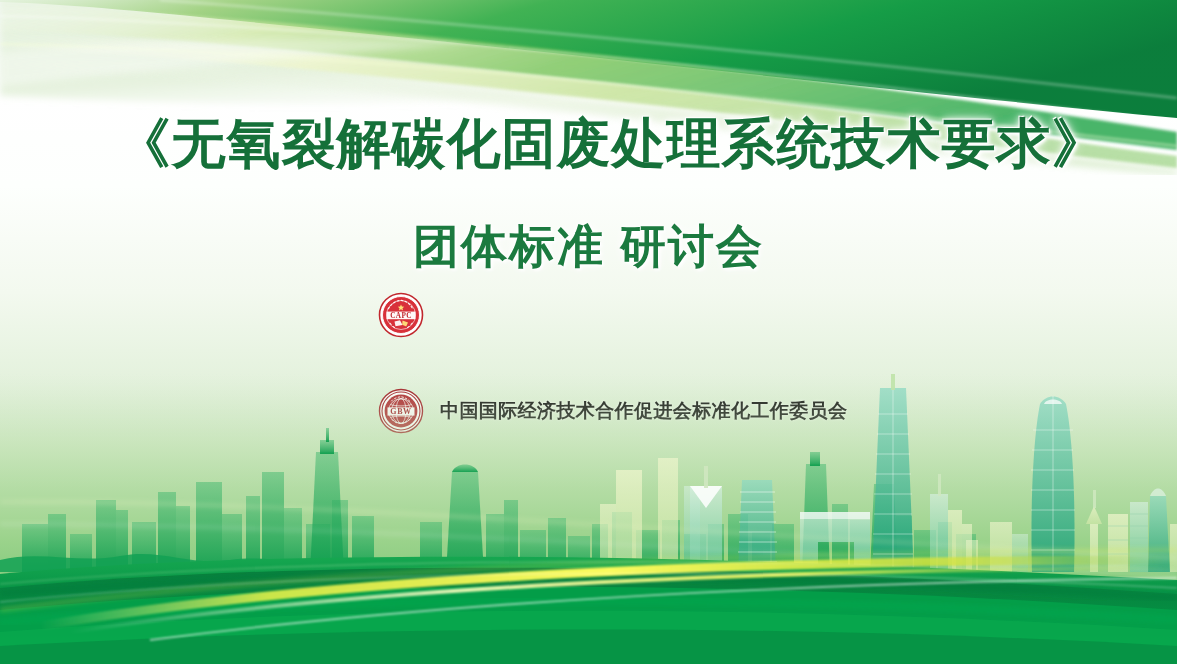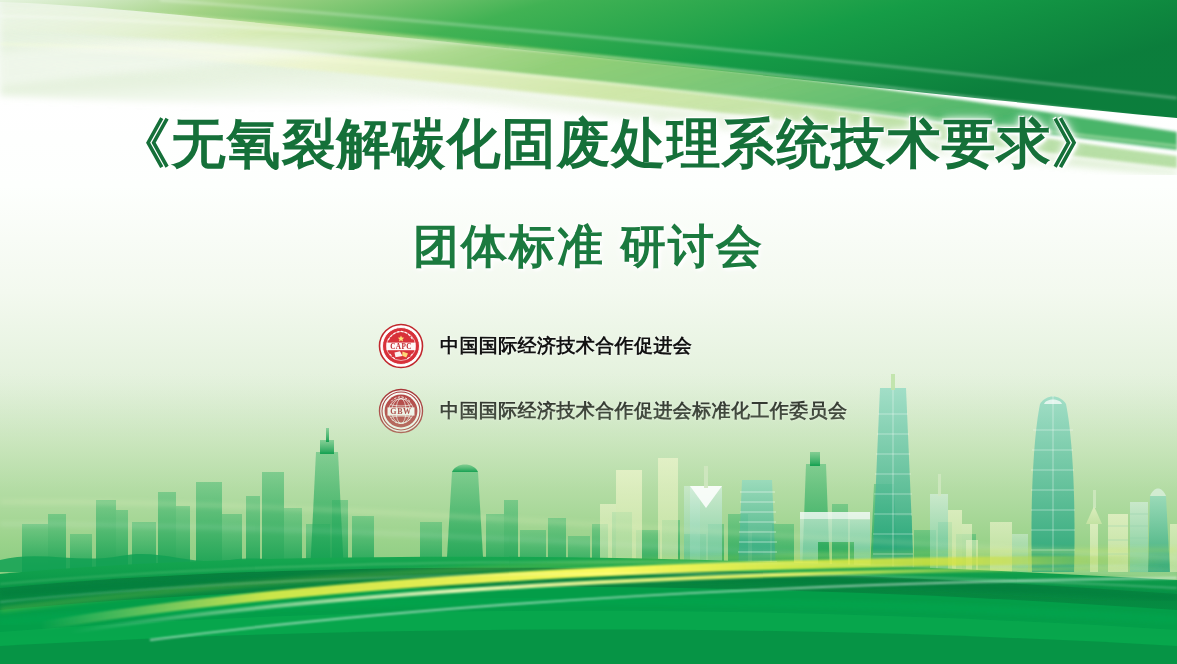--- a/index.html
+++ b/index.html
@@ -41,21 +41,21 @@
   .sub-title{
     position:absolute;left:0;top:218px;width:1177px;
     font-size:46px;line-height:56px;font-weight:bold;letter-spacing:2px;
     color:#1b7a3f;
     text-shadow:0 0 6px #ffffff,0 0 12px #ffffff,1px 1px 0 #ffffff,2px 2px 3px rgba(255,255,255,.9);
     white-space:nowrap;
   }
 
   
   .org-row{position:absolute;display:flex;align-items:center;}
-  #org-row-0{left:378px;top:323px;}
+  #org-row-0{left:378px;top:292px;}
   #org-row-1{left:378px;top:388px;}
   .org-label{
     margin-left:16px;font-size:19px;line-height:24px;color:#121212;
     font-weight:600;letter-spacing:.4px;white-space:nowrap;
     text-shadow:0 0 3px rgba(255,255,255,.85);
   }
   .seal{width:46px;height:46px;position:relative;flex:0 0 46px;}
   .seal svg{display:block;}
 </style>
 </head>
@@ -153,21 +153,20 @@
         <path d="M16.5 29.5 L22 28.2 L24.5 33 L17.5 34.2 Z" fill="#ffffff" opacity="0.92"></path>
         <path d="M24.5 28.6 L30 30.6 L28.2 34.4 L24.2 32.8 Z" fill="#ffe27a" opacity="0.95"></path>
         <g stroke="#ffffff" stroke-width="1.05" stroke-linecap="round" stroke-opacity="0.9">
           <line x1="12.0" y1="31.2" x2="13.2" y2="32.5"></line>
           <line x1="15.0" y1="34.5" x2="16.6" y2="35.6"></line>
           <line x1="29.5" y1="35.6" x2="31.1" y2="34.5"></line>
           <line x1="33.0" y1="32.5" x2="34.2" y2="31.1"></line>
         </g>
       </svg>
     </span>
-    <span class="org-label">中国国际经济技术合作促进会</span>
   </div>
 
   <div class="org-row" id="org-row-1">
     <span class="seal">
       <svg width="46" height="46" viewBox="0 0 46 46" xmlns="http://www.w3.org/2000/svg">
         <circle cx="23" cy="23" r="21.5" fill="#ffffff" stroke="#a32028" stroke-width="1.4"></circle>
         <circle cx="23" cy="23" r="19" fill="none" stroke="#a32028" stroke-width="1.1"></circle>
         <circle cx="23" cy="23" r="16.4" fill="#b02b32"></circle>
 
         <g stroke="#ffffff" stroke-width="0.75" fill="none" stroke-opacity="0.9">

